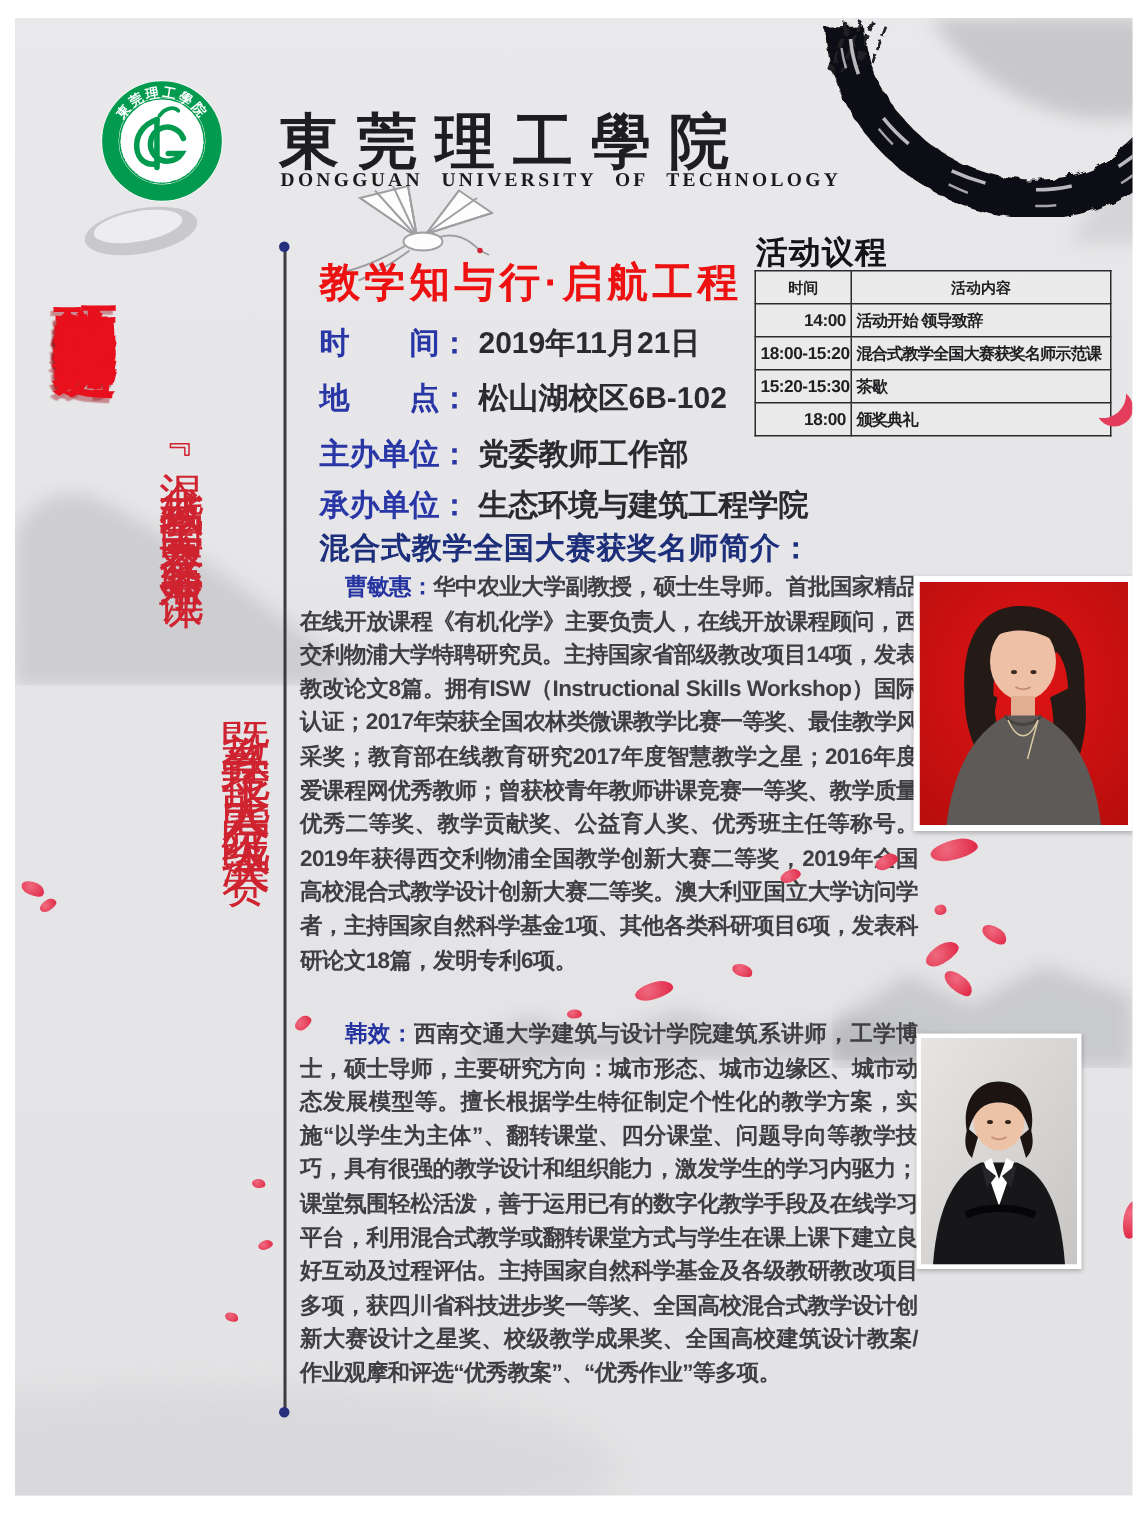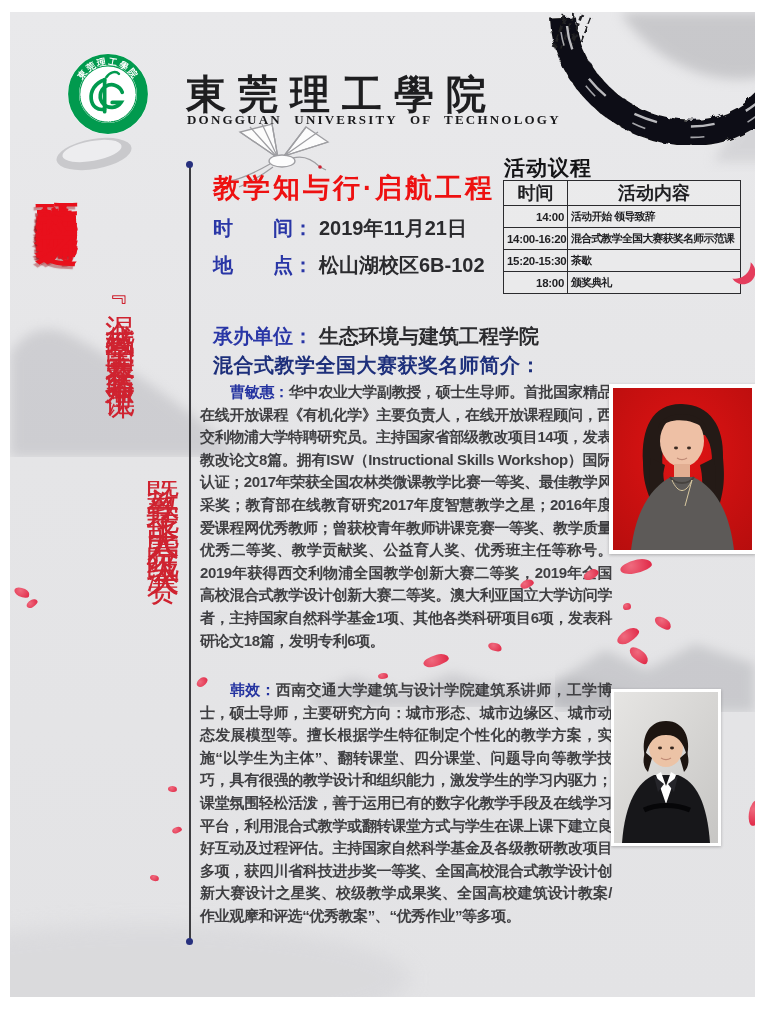--- a/index.html
+++ b/index.html
@@ -31,21 +31,21 @@
   
   .main-title{font-size:27px;font-weight:900;color:#ee1111;letter-spacing:3px;white-space:nowrap;}
   .info-row{white-space:nowrap;}
   .info-label{font-size:20px;font-weight:900;color:#2936a6;}
   .info-value{font-size:20px;font-weight:900;color:#2b2b2e;margin-left:6px;}
 
   .agenda-title{font-size:21px;font-weight:900;color:#141416;letter-spacing:1px;}
   table.agenda{border-collapse:collapse;width:237px;table-layout:fixed;background:rgba(240,240,242,0.35);}
   table.agenda th,table.agenda td{border:1.6px solid #2b2b2e;color:#1f1f22;height:21px;
       padding:0 3px;overflow:hidden;white-space:nowrap;}
-  table.agenda th{font-size:18px;font-weight:900;text-align:center;}
+  table.agenda th{font-size:10px;font-weight:900;text-align:center;}
   td.t-time{font-size:11.5px;font-weight:900;text-align:right;letter-spacing:-0.3px;}
   td.t-act{font-size:10.8px;font-weight:900;text-align:left;letter-spacing:-0.6px;}
 
   .section-title{font-size:20px;font-weight:900;color:#1d2f7b;letter-spacing:0.5px;white-space:nowrap;font-family:Liberation Serif, serif;}
   .bio{width:412px;font-size:15px;line-height:22.6px;font-weight:700;color:#3f3f42;
        text-align:justify;letter-spacing:-0.4px;text-indent:2em;margin:0;}
   .bio .speaker-name{color:#2433a0;font-weight:900;}
 
   .photo-frame{background:#ffffff;box-shadow:0 1px 3px rgba(0,0,0,0.25);}
   .photo-frame svg{display:block;}
@@ -141,41 +141,44 @@
     </svg>
 
     <div class="abs main-title" style="left:203px;top:158px;">教学知与行·启航工程</div>
 
     <div class="abs info-row" style="left:203px;top:203px;">
       <span class="info-label">时　　间：</span><span class="info-value">2019年11月21日</span>
     </div>
     <div class="abs info-row" style="left:203px;top:240px;">
       <span class="info-label">地　　点：</span><span class="info-value">松山湖校区6B-102</span>
     </div>
+    <div class="abs info-row" style="left:203px;top:277px;">
+      <span class="info-label">主办单位：</span><span class="info-value">党委教师工作部</span>
+    </div>
     <div class="abs info-row" style="left:203px;top:311px;">
       <span class="info-label">承办单位：</span><span class="info-value">生态环境与建筑工程学院</span>
     </div>
 
     <div class="abs agenda-title" style="left:494px;top:142px;">活动议程</div>
     <table class="agenda abs" style="left:493px;top:168px;">
       <colgroup>
           <col style="width:64px">
           <col style="width:173px">
         </colgroup>
       <tbody>
           <tr>
         <th>时间</th>
         <th>活动内容</th>
       </tr>
       <tr>
         <td class="t-time">14:00</td>
         <td class="t-act">活动开始 领导致辞</td>
       </tr>
       <tr>
-        <td class="t-time">14:00-16:20</td>
+        <td class="t-time">18:00-15:20</td>
         <td class="t-act">混合式教学全国大赛获奖名师示范课</td>
       </tr>
       <tr>
         <td class="t-time">15:20-15:30</td>
         <td class="t-act">茶歇</td>
       </tr>
       <tr>
         <td class="t-time">18:00</td>
         <td class="t-act">颁奖典礼</td>
       </tr>

